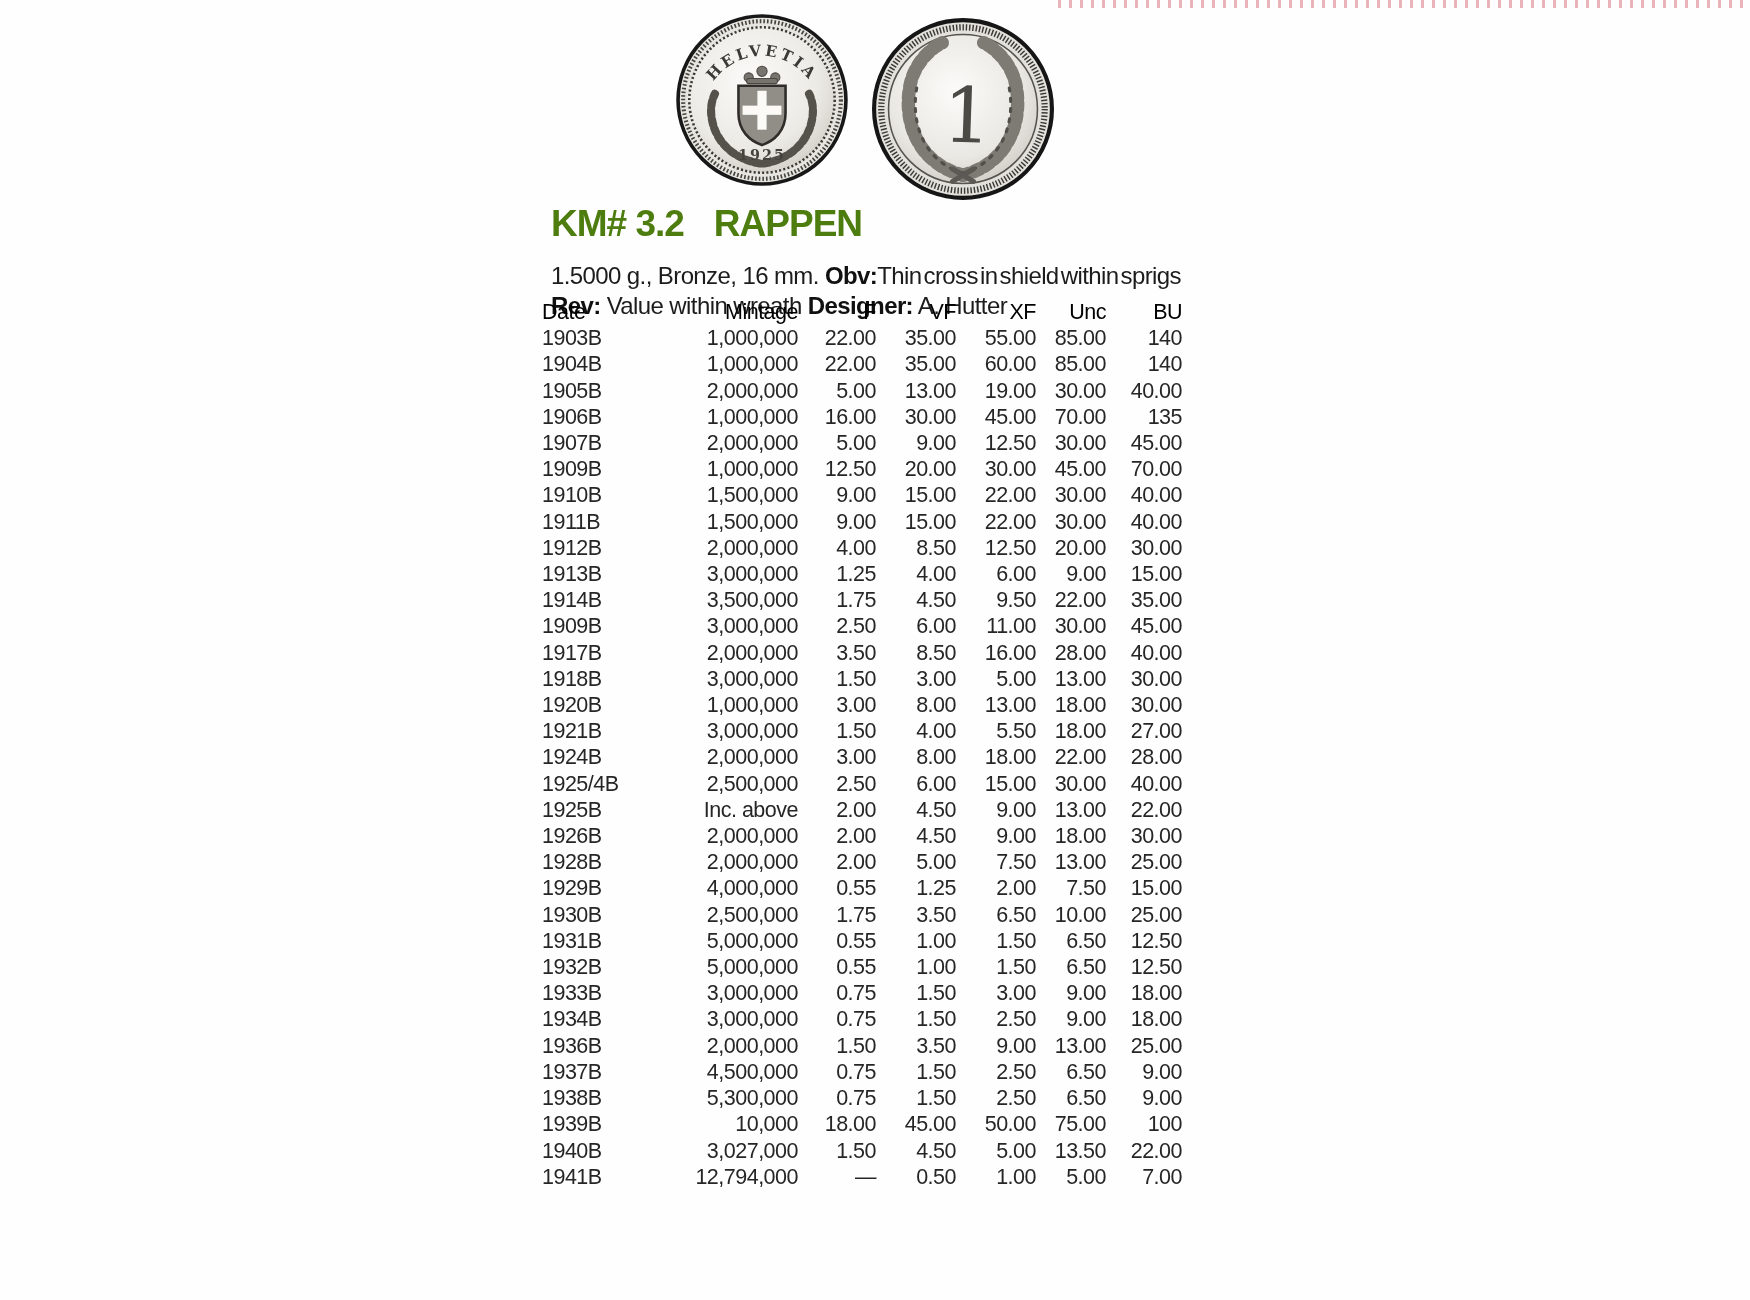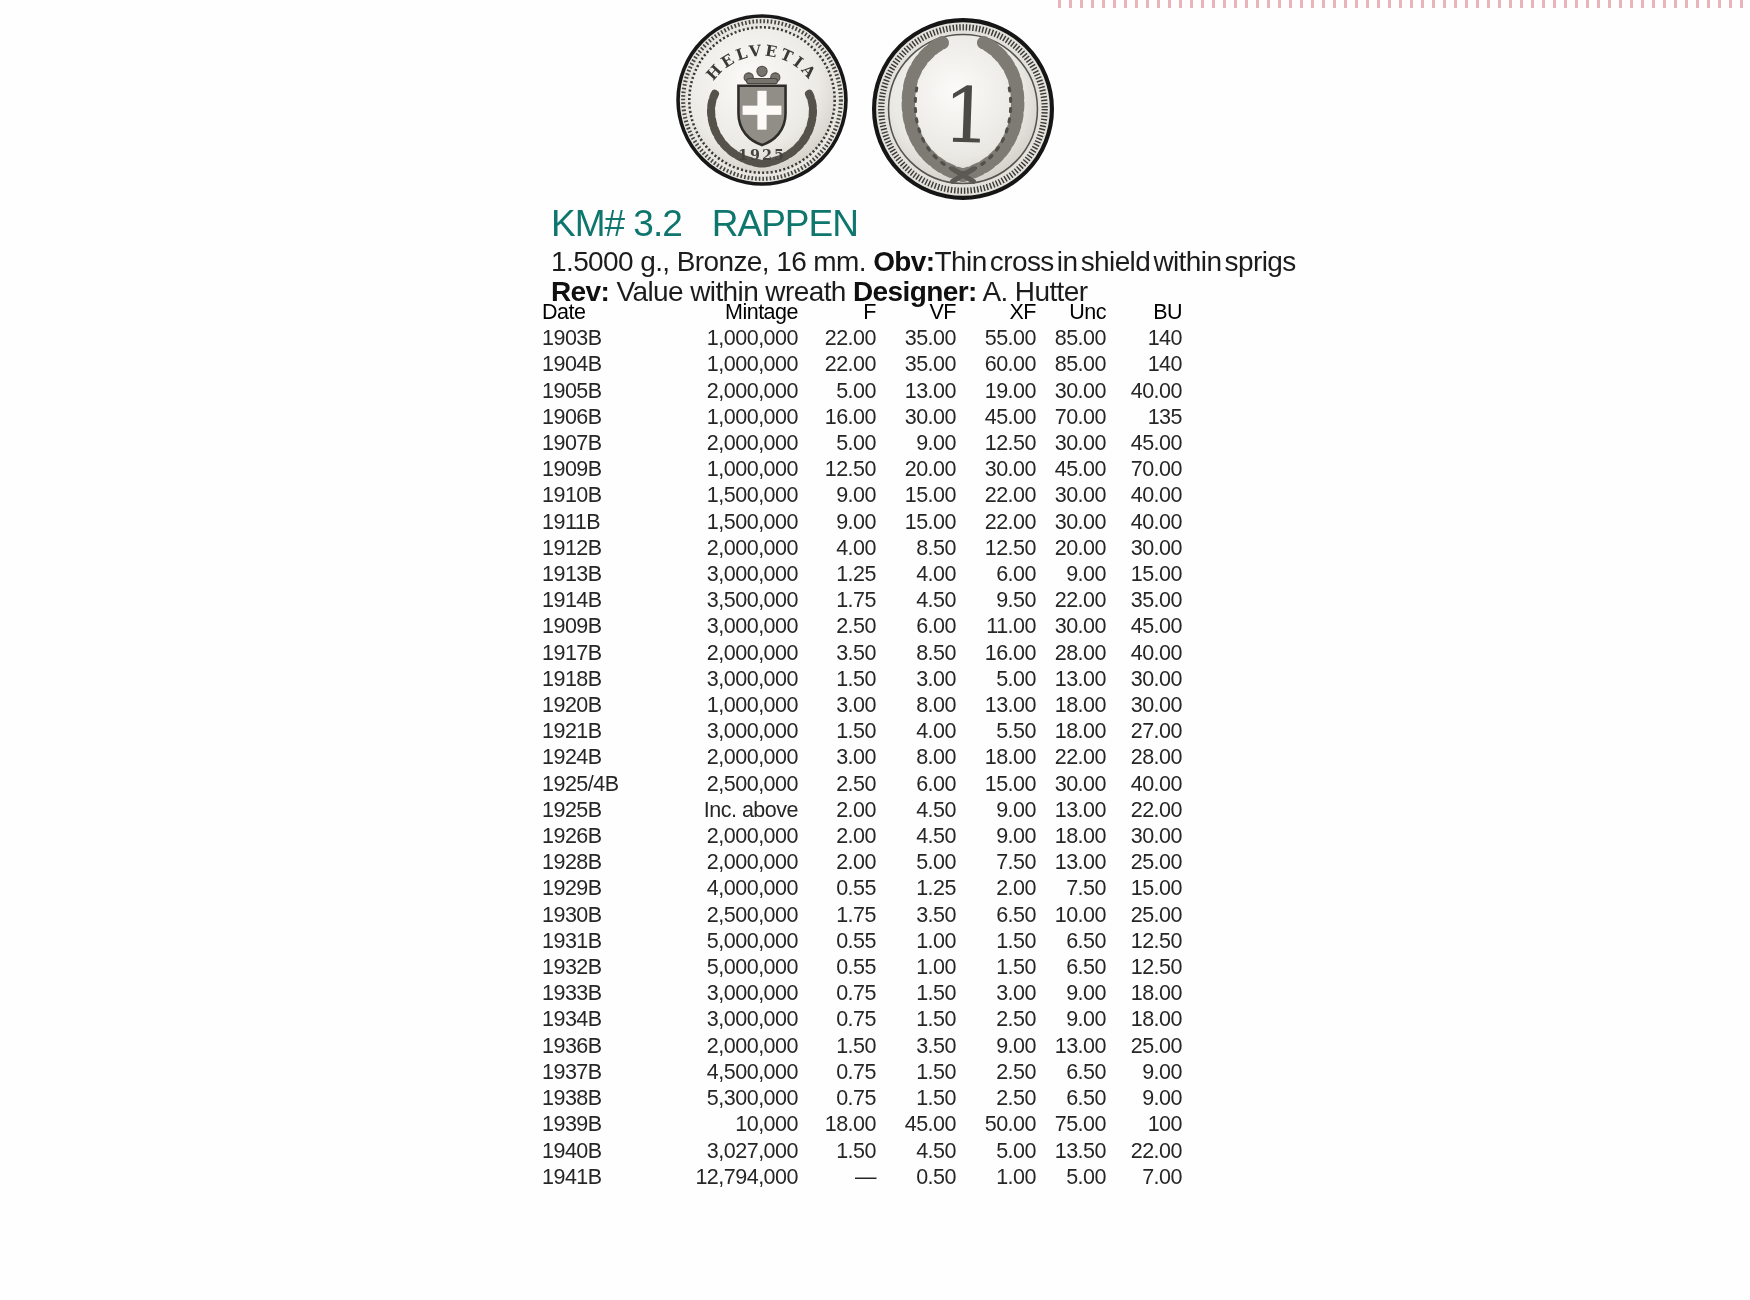--- a/index.html
+++ b/index.html
@@ -19,28 +19,28 @@
     background:repeating-linear-gradient(90deg,
       rgba(214,120,130,.55) 0 3px, rgba(255,255,255,0) 3px 11px);
   }
 
   .coin{position:absolute;}
   .coin-obv{left:676px;top:14px;width:172px;height:172px;}
   .coin-rev{left:872px;top:18px;width:182px;height:182px;}
 
   .title{
     position:absolute;left:551px;top:203px;
-    font-size:37px;font-weight:normal;letter-spacing:-1px;color:#0f766e;
+    font-size:37px;font-weight:bold;letter-spacing:-1px;color:#4d7c0f;
     white-space:nowrap;
   }
   .title .gap{display:inline-block;width:30px;}
 
   .desc{
-    position:absolute;left:551px;top:247px;width:645px;
-    font-size:28px;line-height:30px;letter-spacing:-0.6px;color:#1c1c1c;
+    position:absolute;left:551px;top:261px;width:645px;
+    font-size:24px;line-height:30px;letter-spacing:-0.6px;color:#1c1c1c;
     white-space:nowrap;
   }
   .desc b{color:#101010;}
   .tight{word-spacing:-4px;}
 
   .price-table{
     position:absolute;left:542px;top:299px;width:640px;
     border-collapse:collapse;table-layout:fixed;
     font-size:21.5px;letter-spacing:-0.5px;color:#262626;
   }

